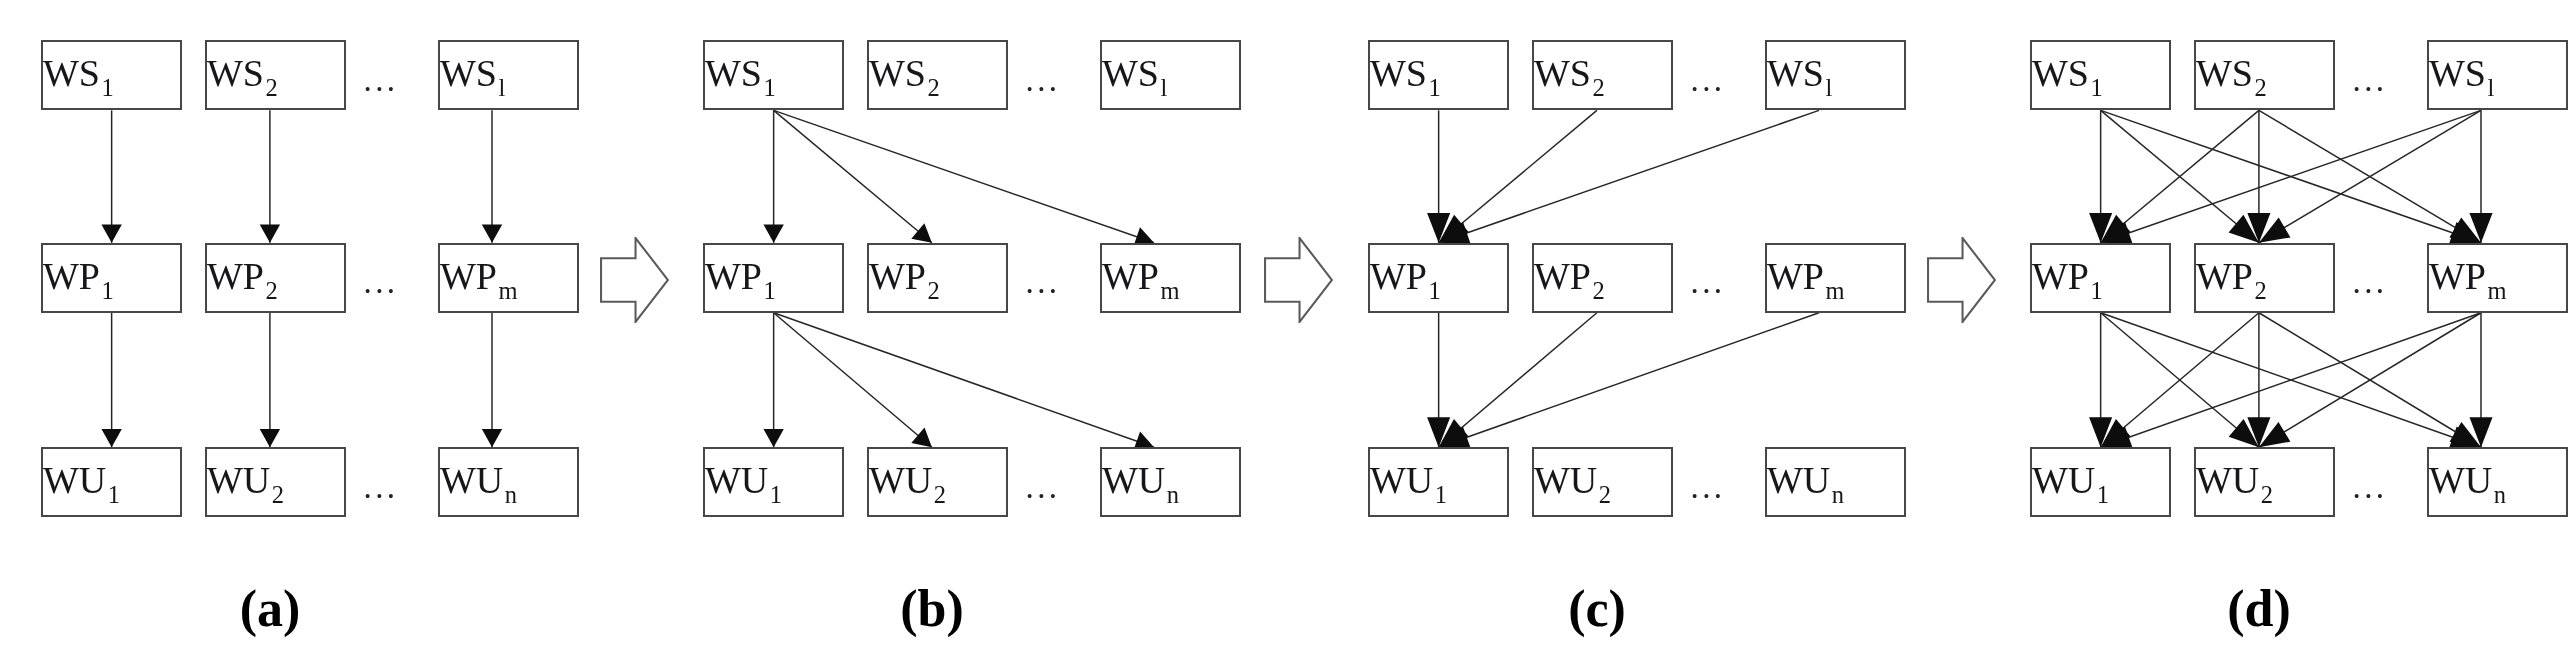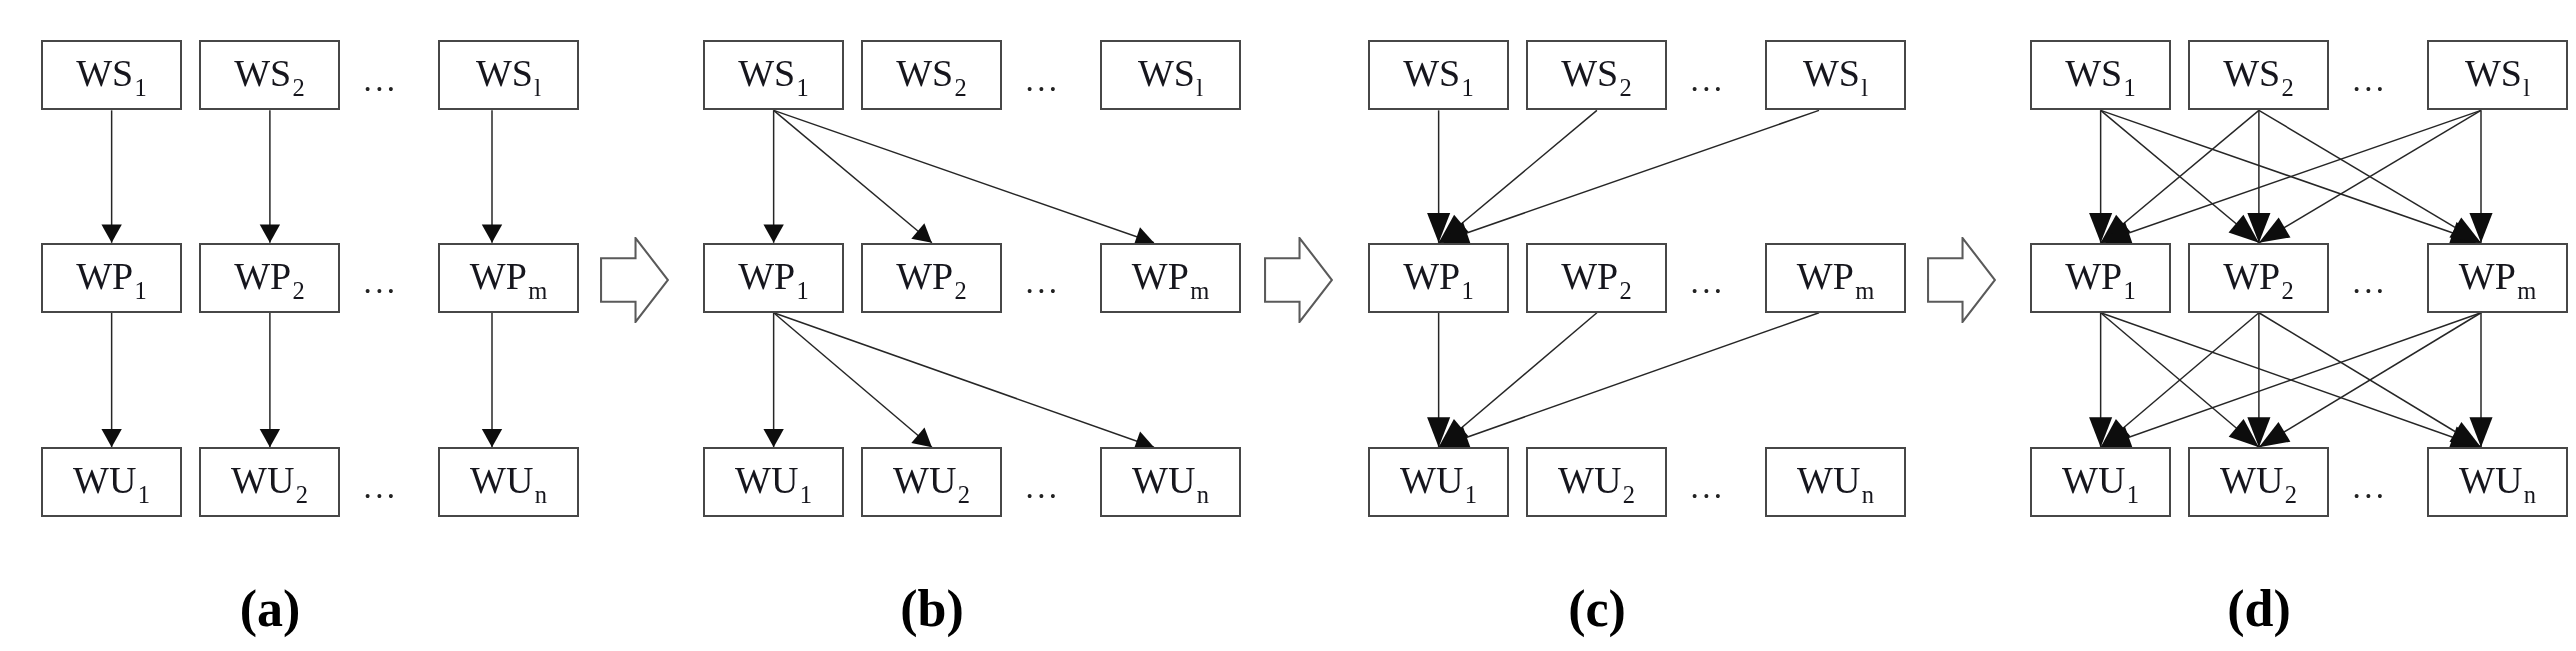--- a/index.html
+++ b/index.html
@@ -8,22 +8,22 @@
   }
   html,body{margin:0;padding:0;background:var(--background);}
   .stage{position:relative;width:2576px;height:652px;background:var(--background);
          font-family:"Liberation Serif","DejaVu Serif",serif;overflow:hidden;}
   .panel{position:absolute;top:0;width:523px;height:652px;}
   #pa{left:41px}#pb{left:703px}#pc{left:1368px}#pd{left:2030px}
   svg.edges{position:absolute;left:0;top:0;width:523px;height:652px;}
   svg.edges line{stroke:var(--edge_line);stroke-width:2.2px;}
   svg.edges polygon{fill:var(--arrowhead);stroke:none;}
   .box{position:absolute;width:141px;height:70px;background:#fff;border:2px solid var(--box_border);
-       box-sizing:border-box;text-align:center;line-height:62px;color:var(--text);font-size:38px;}
-  .c0{left:0}.c1{left:158px}.c2{left:397px}
+       box-sizing:border-box;text-align:left;line-height:62px;color:var(--text);font-size:38px;}
+  .c0{left:0}.c1{left:164px}.c2{left:397px}
   .r0{top:40px}.r1{top:243px}.r2{top:447px}
   .sub{font-size:24.5px;vertical-align:-10.2px;margin-left:1.4px;}
   .dots{position:absolute;left:299px;width:82px;height:41px;line-height:41px;text-align:center;
         font-size:33px;letter-spacing:3.4px;color:#222;}
   .dr0{top:60px}.dr1{top:262px}.dr2{top:467px}
   .plabel{position:absolute;left:127px;top:579px;width:204px;text-align:center;
           font-size:52px;font-weight:bold;color:#000;}
   .conn{position:absolute;top:237px;width:69px;height:86px;}
   #conn1{left:600px}#conn2{left:1264px}#conn3{left:1927px}
   .conn svg{width:69px;height:86px;display:block;}

